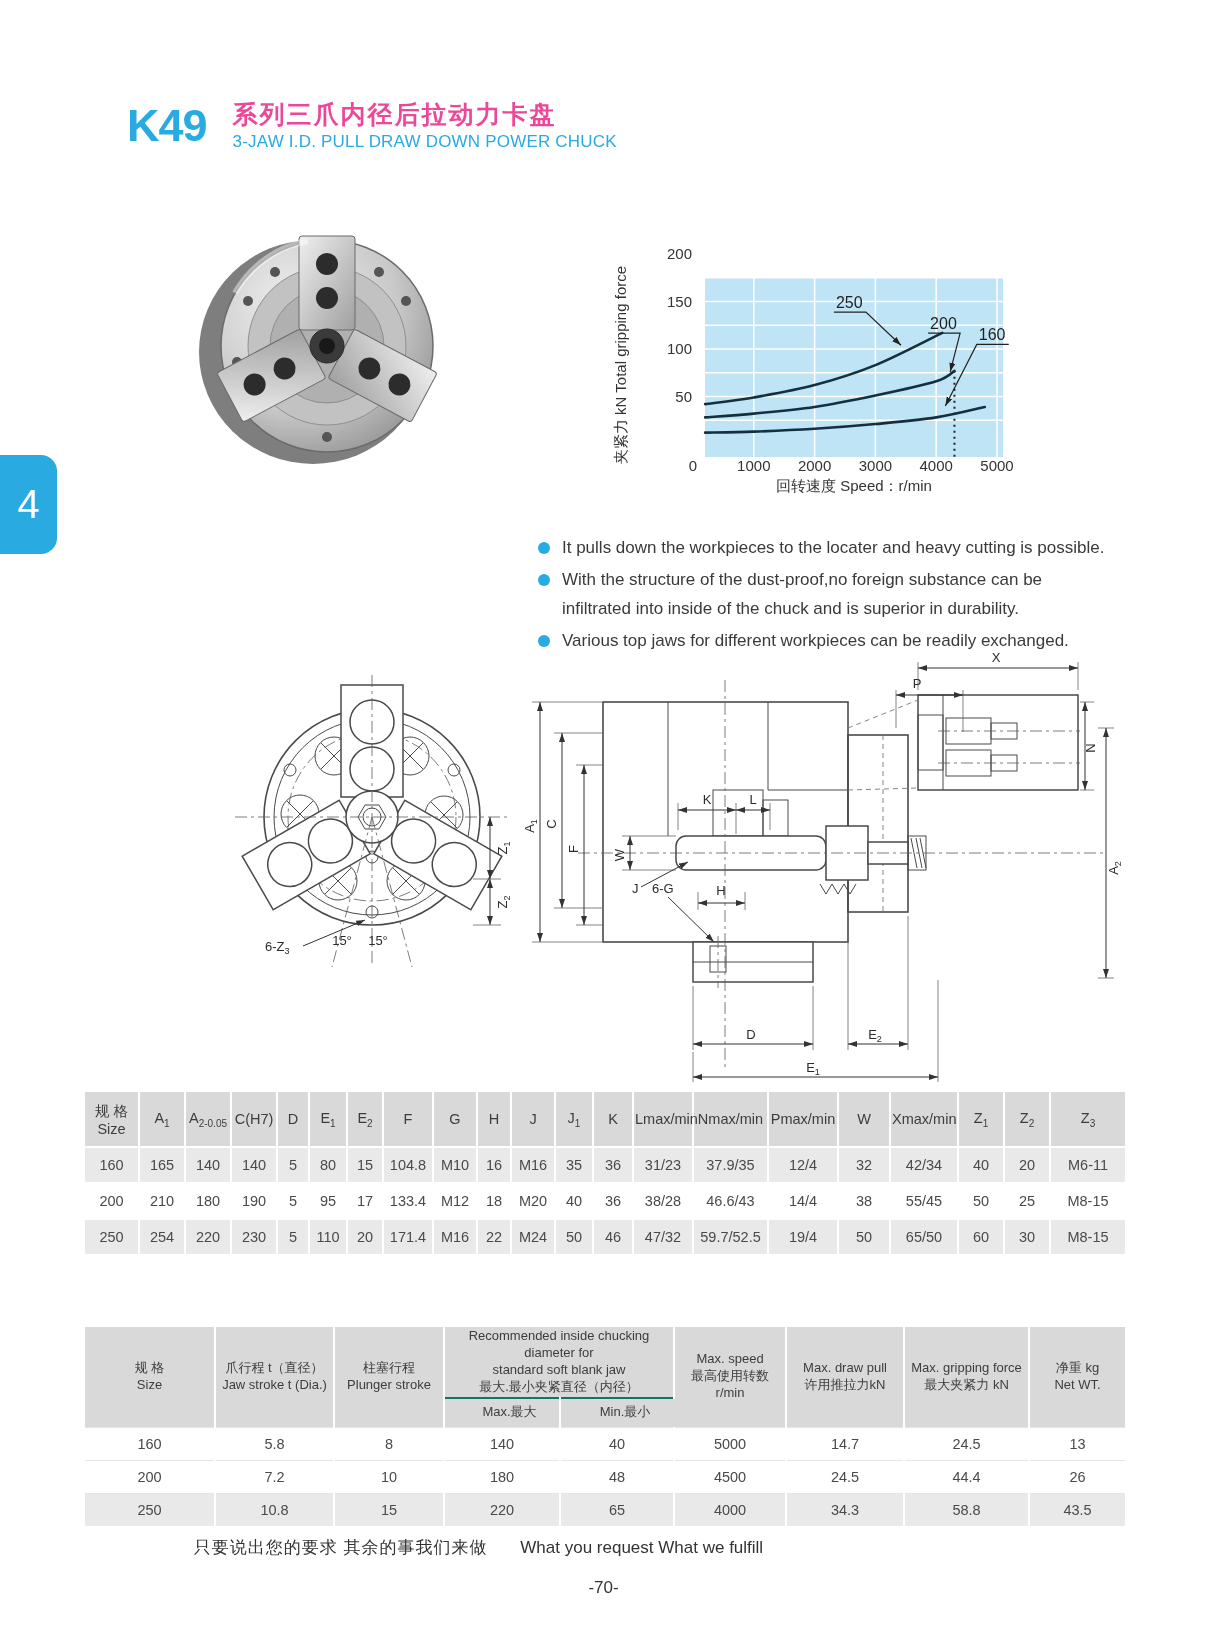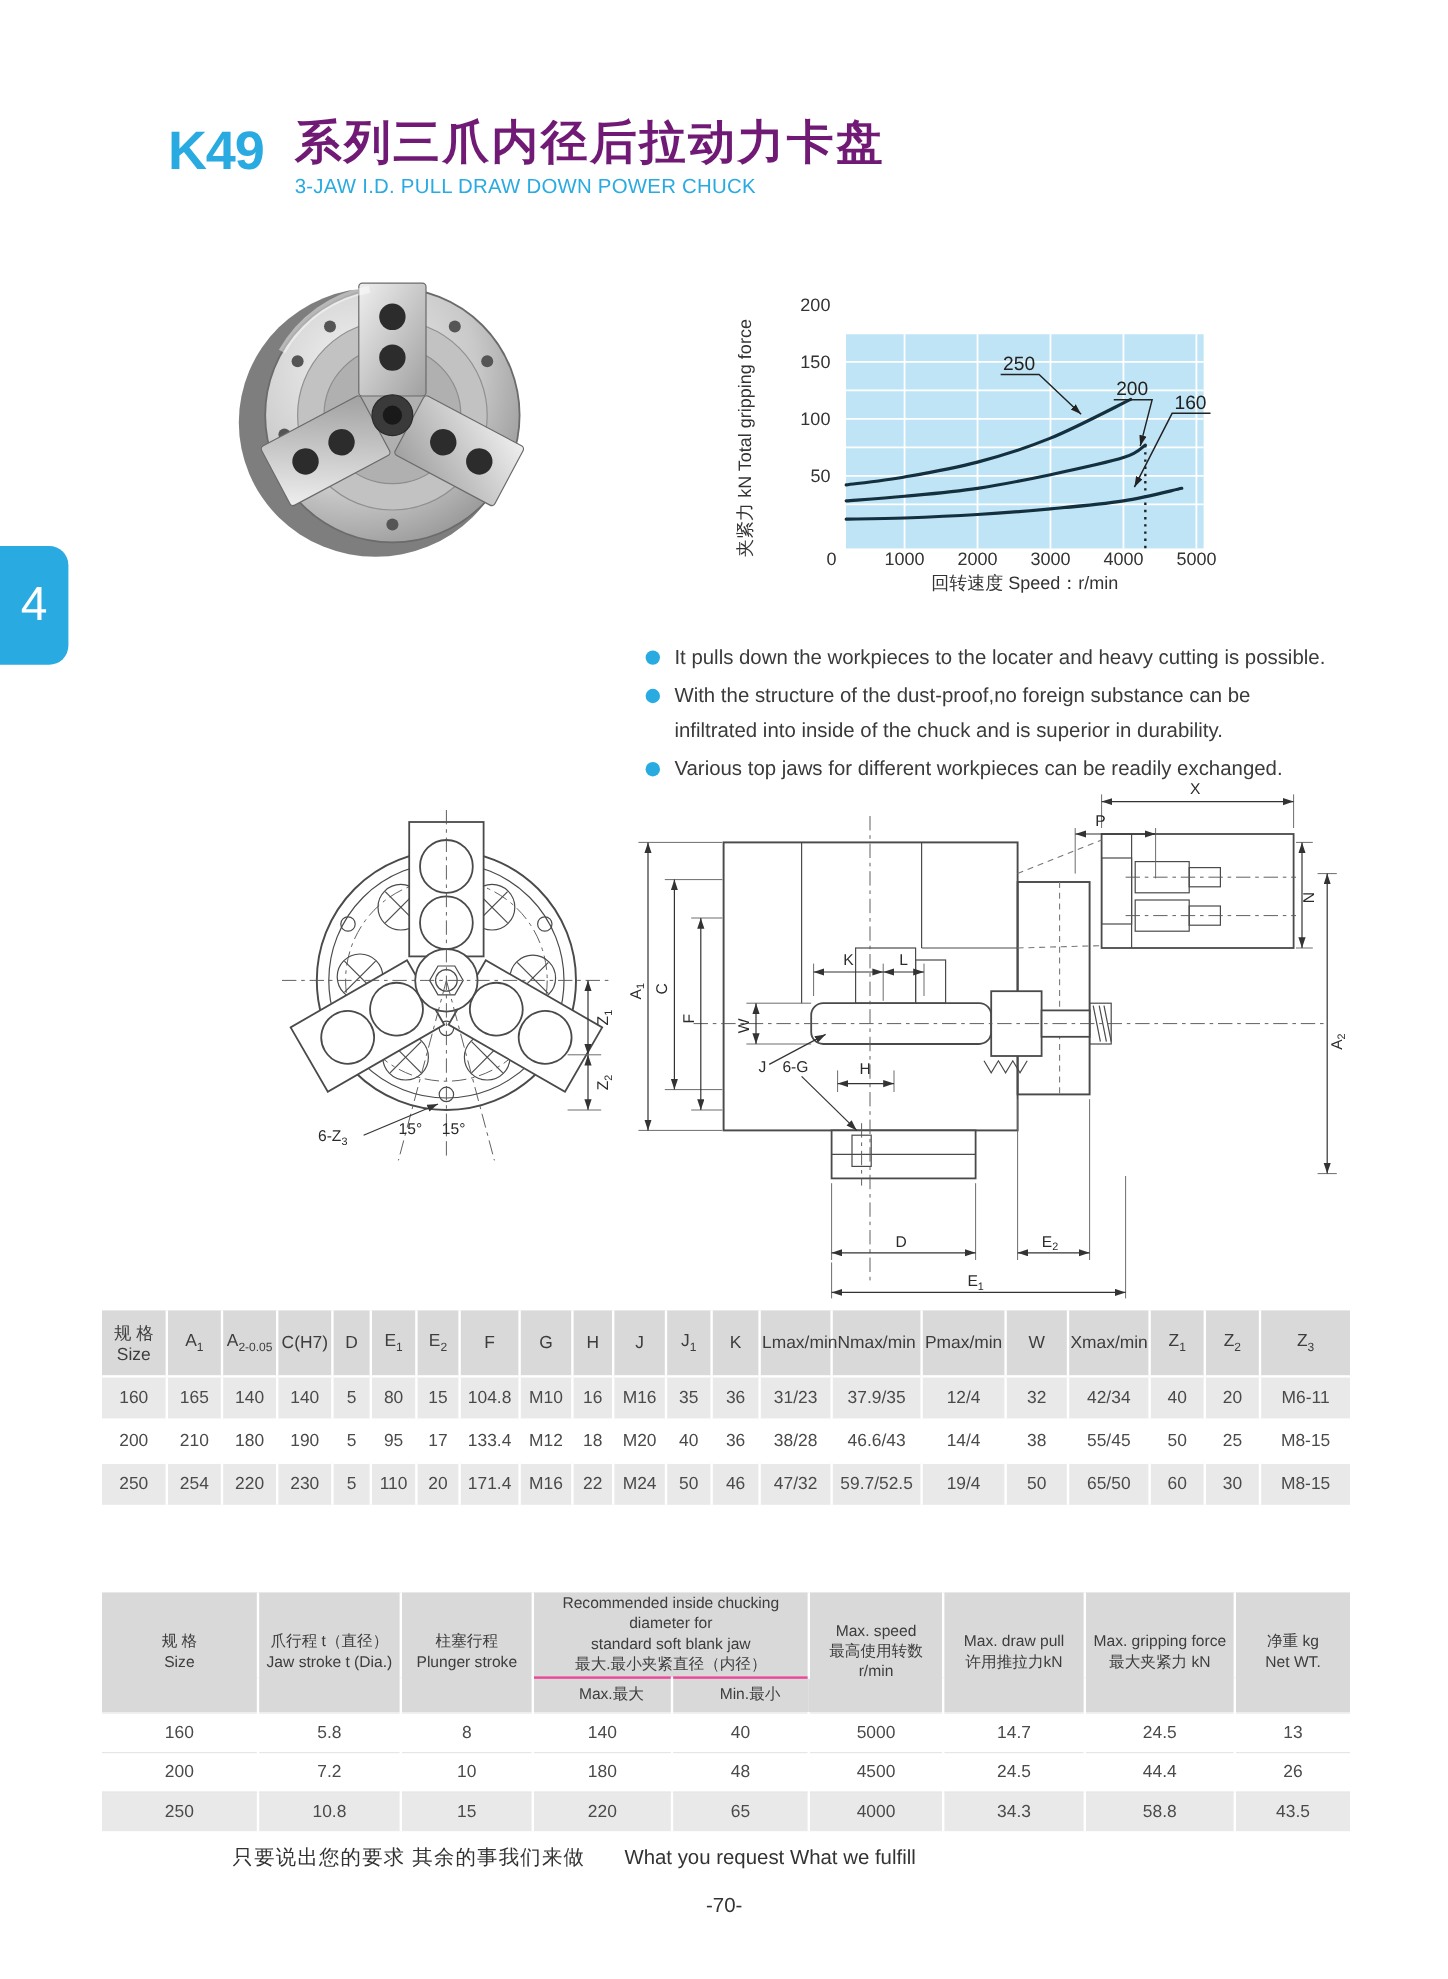--- a/index.html
+++ b/index.html
@@ -2,23 +2,23 @@
 <html><head>
 <meta charset="utf-8">
 <style>
   html,body{margin:0;padding:0;background:#fff;}
   .page{position:relative;width:1207px;height:1649px;background:#fff;overflow:hidden;
         font-family:"Liberation Sans","DejaVu Sans",sans-serif;color:#3a3a3a;}
   
   .side-tab{position:absolute;left:0;top:455px;width:57px;height:99px;background:#29abe2;
     border-radius:0 16px 16px 0;color:#fff;font-size:40px;display:flex;align-items:center;justify-content:center;}
   
-  .hdr{position:absolute;left:140px;top:100px;display:flex;gap:26px;align-items:flex-start;}
+  .hdr{position:absolute;left:127px;top:100px;display:flex;gap:26px;align-items:flex-end;}
   .hdr .model{font-size:45px;font-weight:bold;color:#29abe2;line-height:1.15;letter-spacing:-1px;}
-  .hdr .t-cn{font-size:39px;font-weight:bold;color:#701a75;letter-spacing:2px;line-height:1.05;}
+  .hdr .t-cn{font-size:25px;font-weight:bold;color:#ec4899;letter-spacing:2px;line-height:1.05;}
   .hdr .t-en{font-size:17px;color:#29abe2;margin-top:5px;letter-spacing:0.2px;}
   
   .photo{position:absolute;left:185px;top:222px;width:280px;height:252px;}
   .chart{position:absolute;left:608px;top:225px;width:420px;height:272px;}
   
   .feat{position:absolute;top:533px;}
   .feat-cn{left:95px;width:450px;}
   .feat-en{left:538px;width:575px;}
   .feat ul{list-style:none;margin:0;padding:0;}
   .feat li{display:flex;gap:12px;margin-bottom:3px;}
@@ -37,21 +37,21 @@
   .tblwrap{position:absolute;left:85px;width:1040px;}
   .tw1{top:1092px;} .tw2{top:1327px;}
   table{border-collapse:collapse;width:100%;table-layout:fixed;text-align:center;}
   th{background:#d9d9d9;font-weight:normal;color:#3d3d3d;border-right:2px solid #fff;}
   td{border-right:2px solid #fff;color:#4a4a4a;}
   th:last-child,td:last-child{border-right:none;}
   .dim-table th{height:52px;font-size:14.5px;vertical-align:middle;}
   .dim-table td{height:32px;font-size:14.5px;border-top:2px solid #fff;}
   .char-table th{font-size:13px;line-height:1.3;vertical-align:middle;}
   .char-table thead tr:first-child th{height:54px;}
-  .char-table .subhead th{height:26px;border-top:2px solid #ec4899;padding-left:16px;}
+  .char-table .subhead th{height:26px;border-top:2px solid #0f766e;padding-left:16px;}
   .char-table td{height:30px;font-size:14.5px;border-top:1px solid #e6e6e6;}
   .grp{font-size:12px;line-height:1.25;}
   tr.row-gray td{background:#e9e9e9;}
   tr.row-white td{background:#fff;}
   sub{font-size:10px;}
   
   .slogan{position:absolute;left:0;top:1536px;width:957px;text-align:center;font-size:17px;color:#333;}
   .slogan .cnp{margin-right:28px;letter-spacing:1px;}
   .pagenum{position:absolute;left:0;top:1578px;width:1207px;text-align:center;font-size:17px;color:#333;}
   

